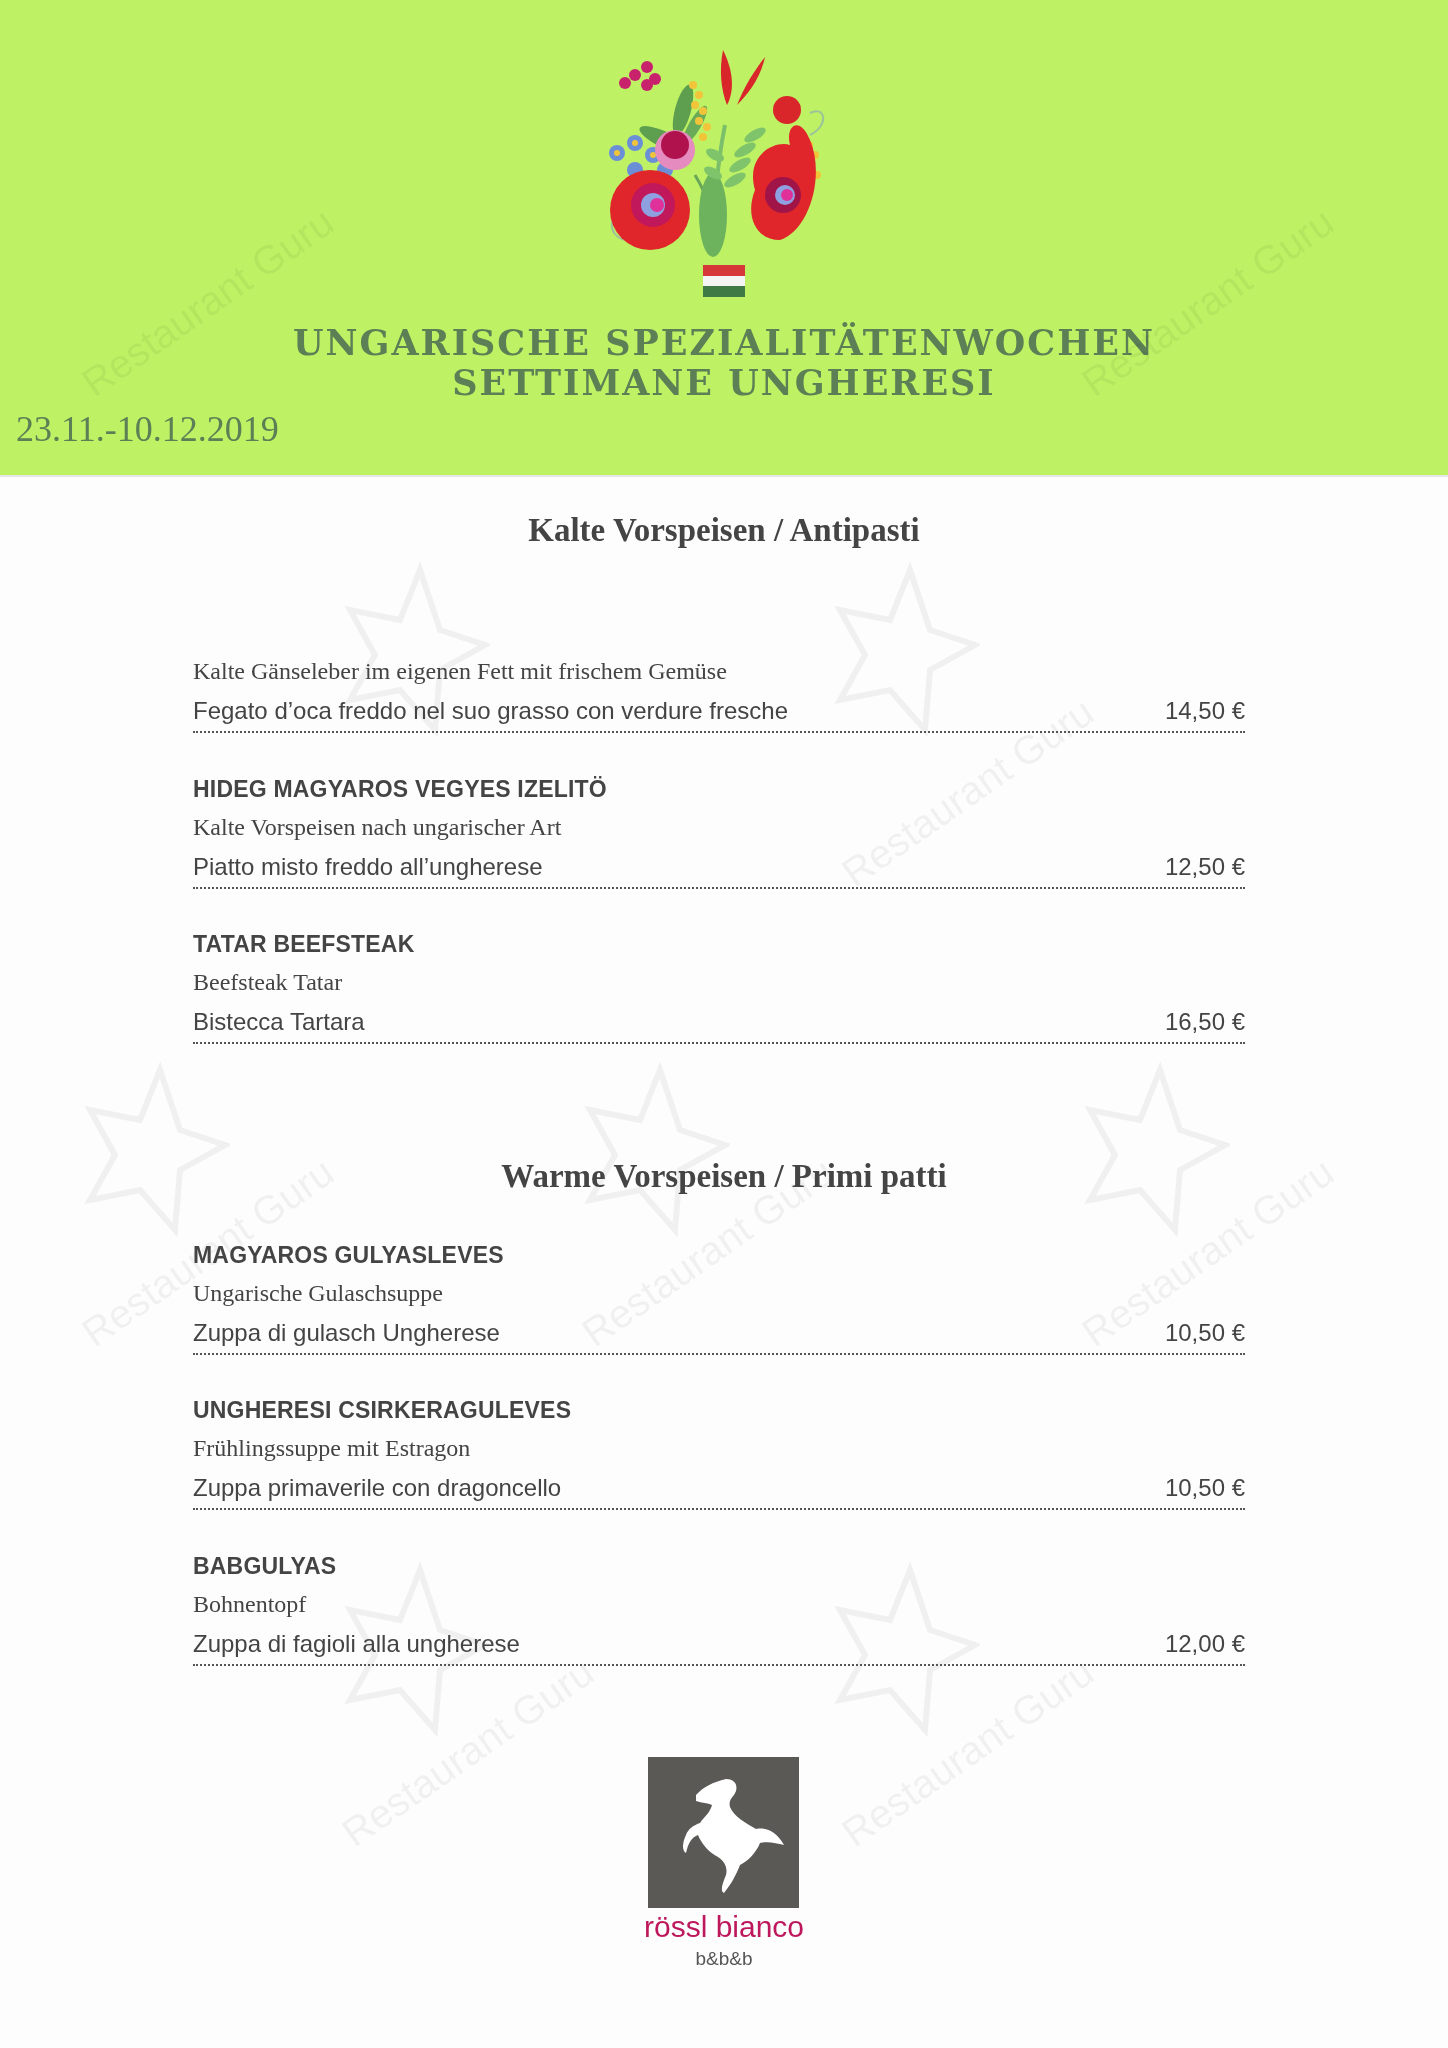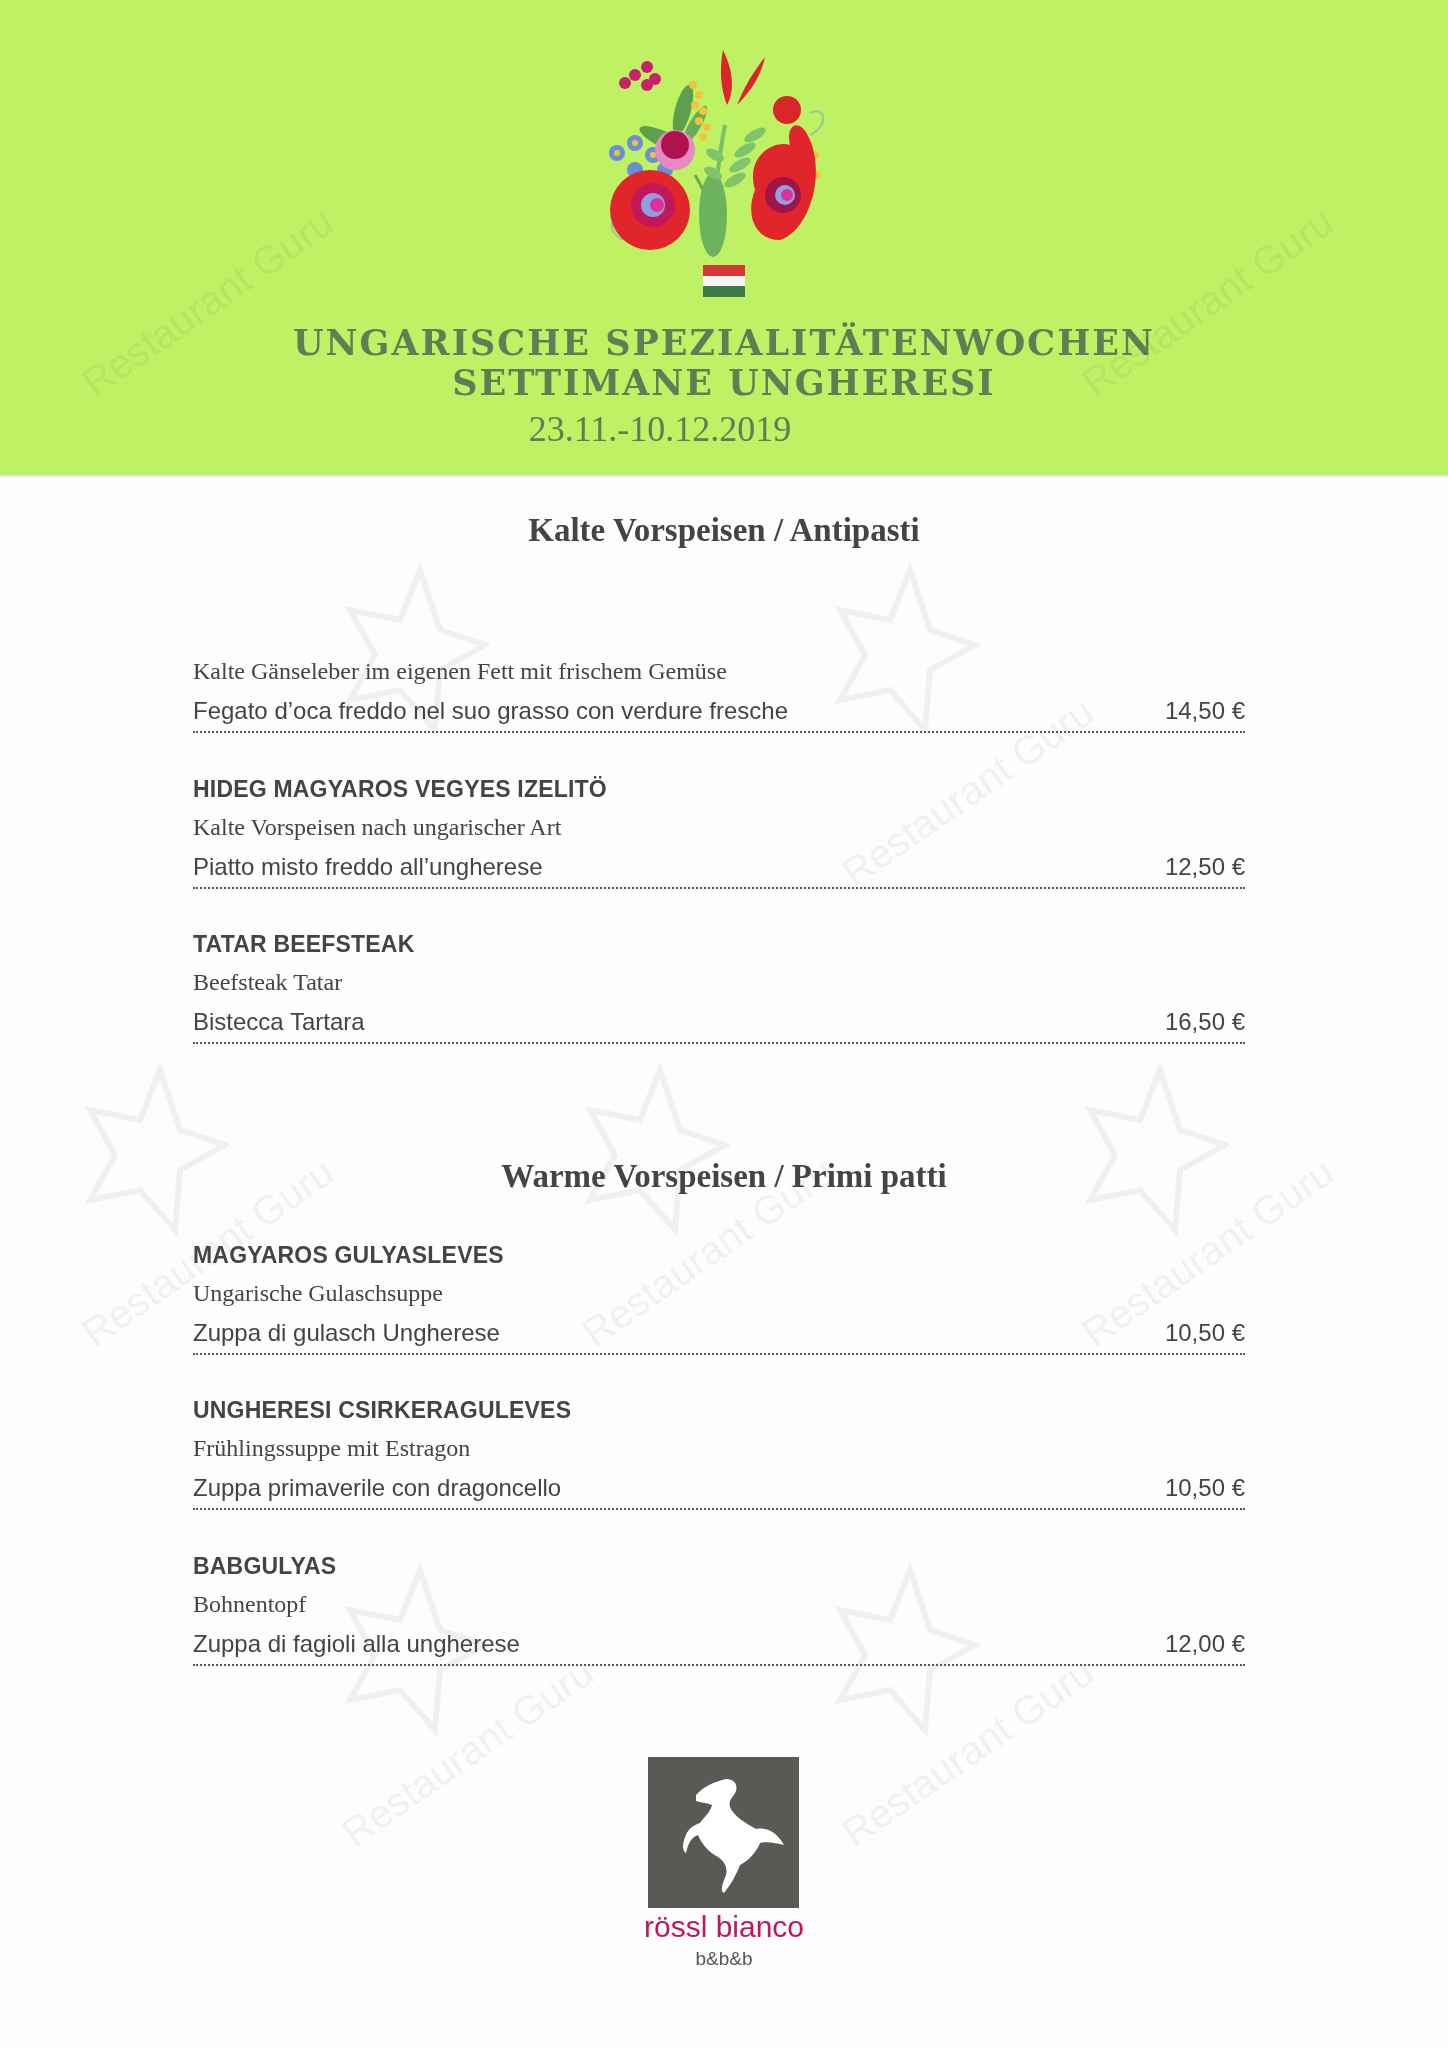--- a/index.html
+++ b/index.html
@@ -18,22 +18,22 @@
   .flag { position: absolute; left: 703px; top: 265px; width: 42px; height: 32px; }
   .flag div { height: 33.33%; }
   .title {
     position: absolute; left: 0; width: 1448px; text-align: center;
     font-family: "DejaVu Serif", serif; font-weight: bold;
     color: #5c7f55; letter-spacing: 2px;
   }
   .title.l1 { top: 322px; font-size: 35px; }
   .title.l2 { top: 362px; font-size: 35px; }
   .date {
-    position: absolute; left: 0; width: 1320px; top: 408px; text-align: center;
-    font-family: "Liberation Serif", serif; font-size: 36px; color: #5c7f55;
+    position: absolute; left: 0; width: 1320px; top: 408px; text-align: left;
+    font-family: "Liberation Serif", serif; font-size: 36px; color: #5c7f55; padding-left: 16px;
   }
   .section-heading {
     position: absolute; left: 0; width: 1448px; text-align: center;
     font-family: "Liberation Serif", serif; font-weight: bold;
     font-size: 33px; color: #444444;
   }
   .item { position: absolute; left: 193px; width: 1052px; height: 120px; }
   .item .name {
     position: absolute; left: 0; top: 0;
     font-family: "Liberation Sans", sans-serif; font-weight: bold;

